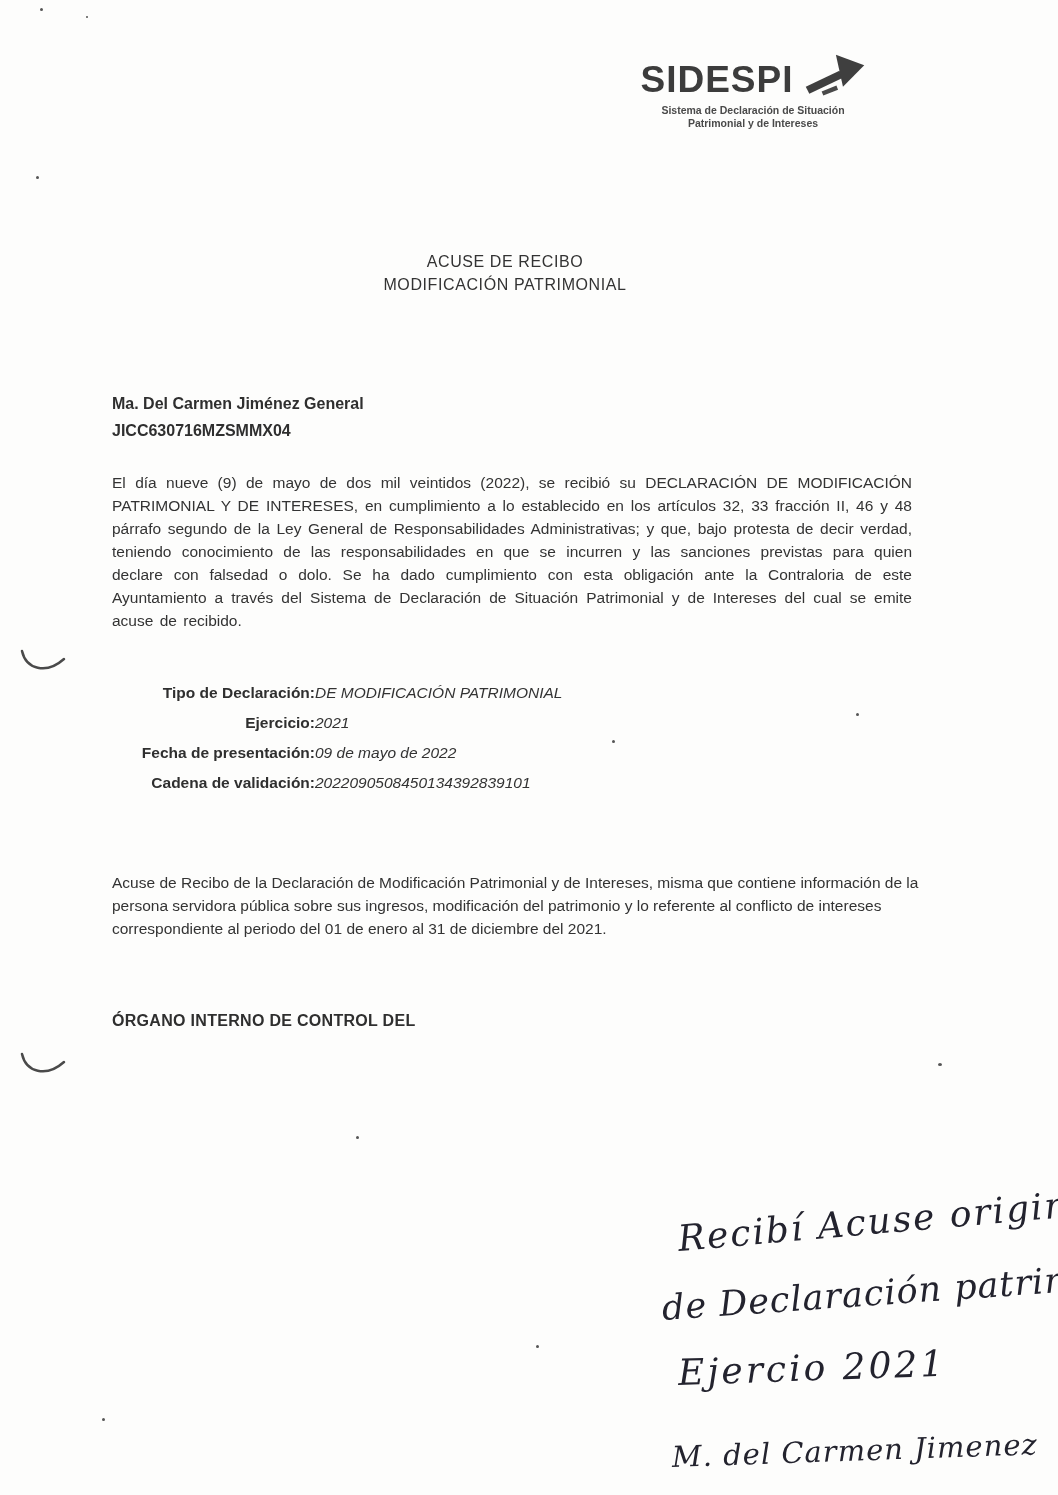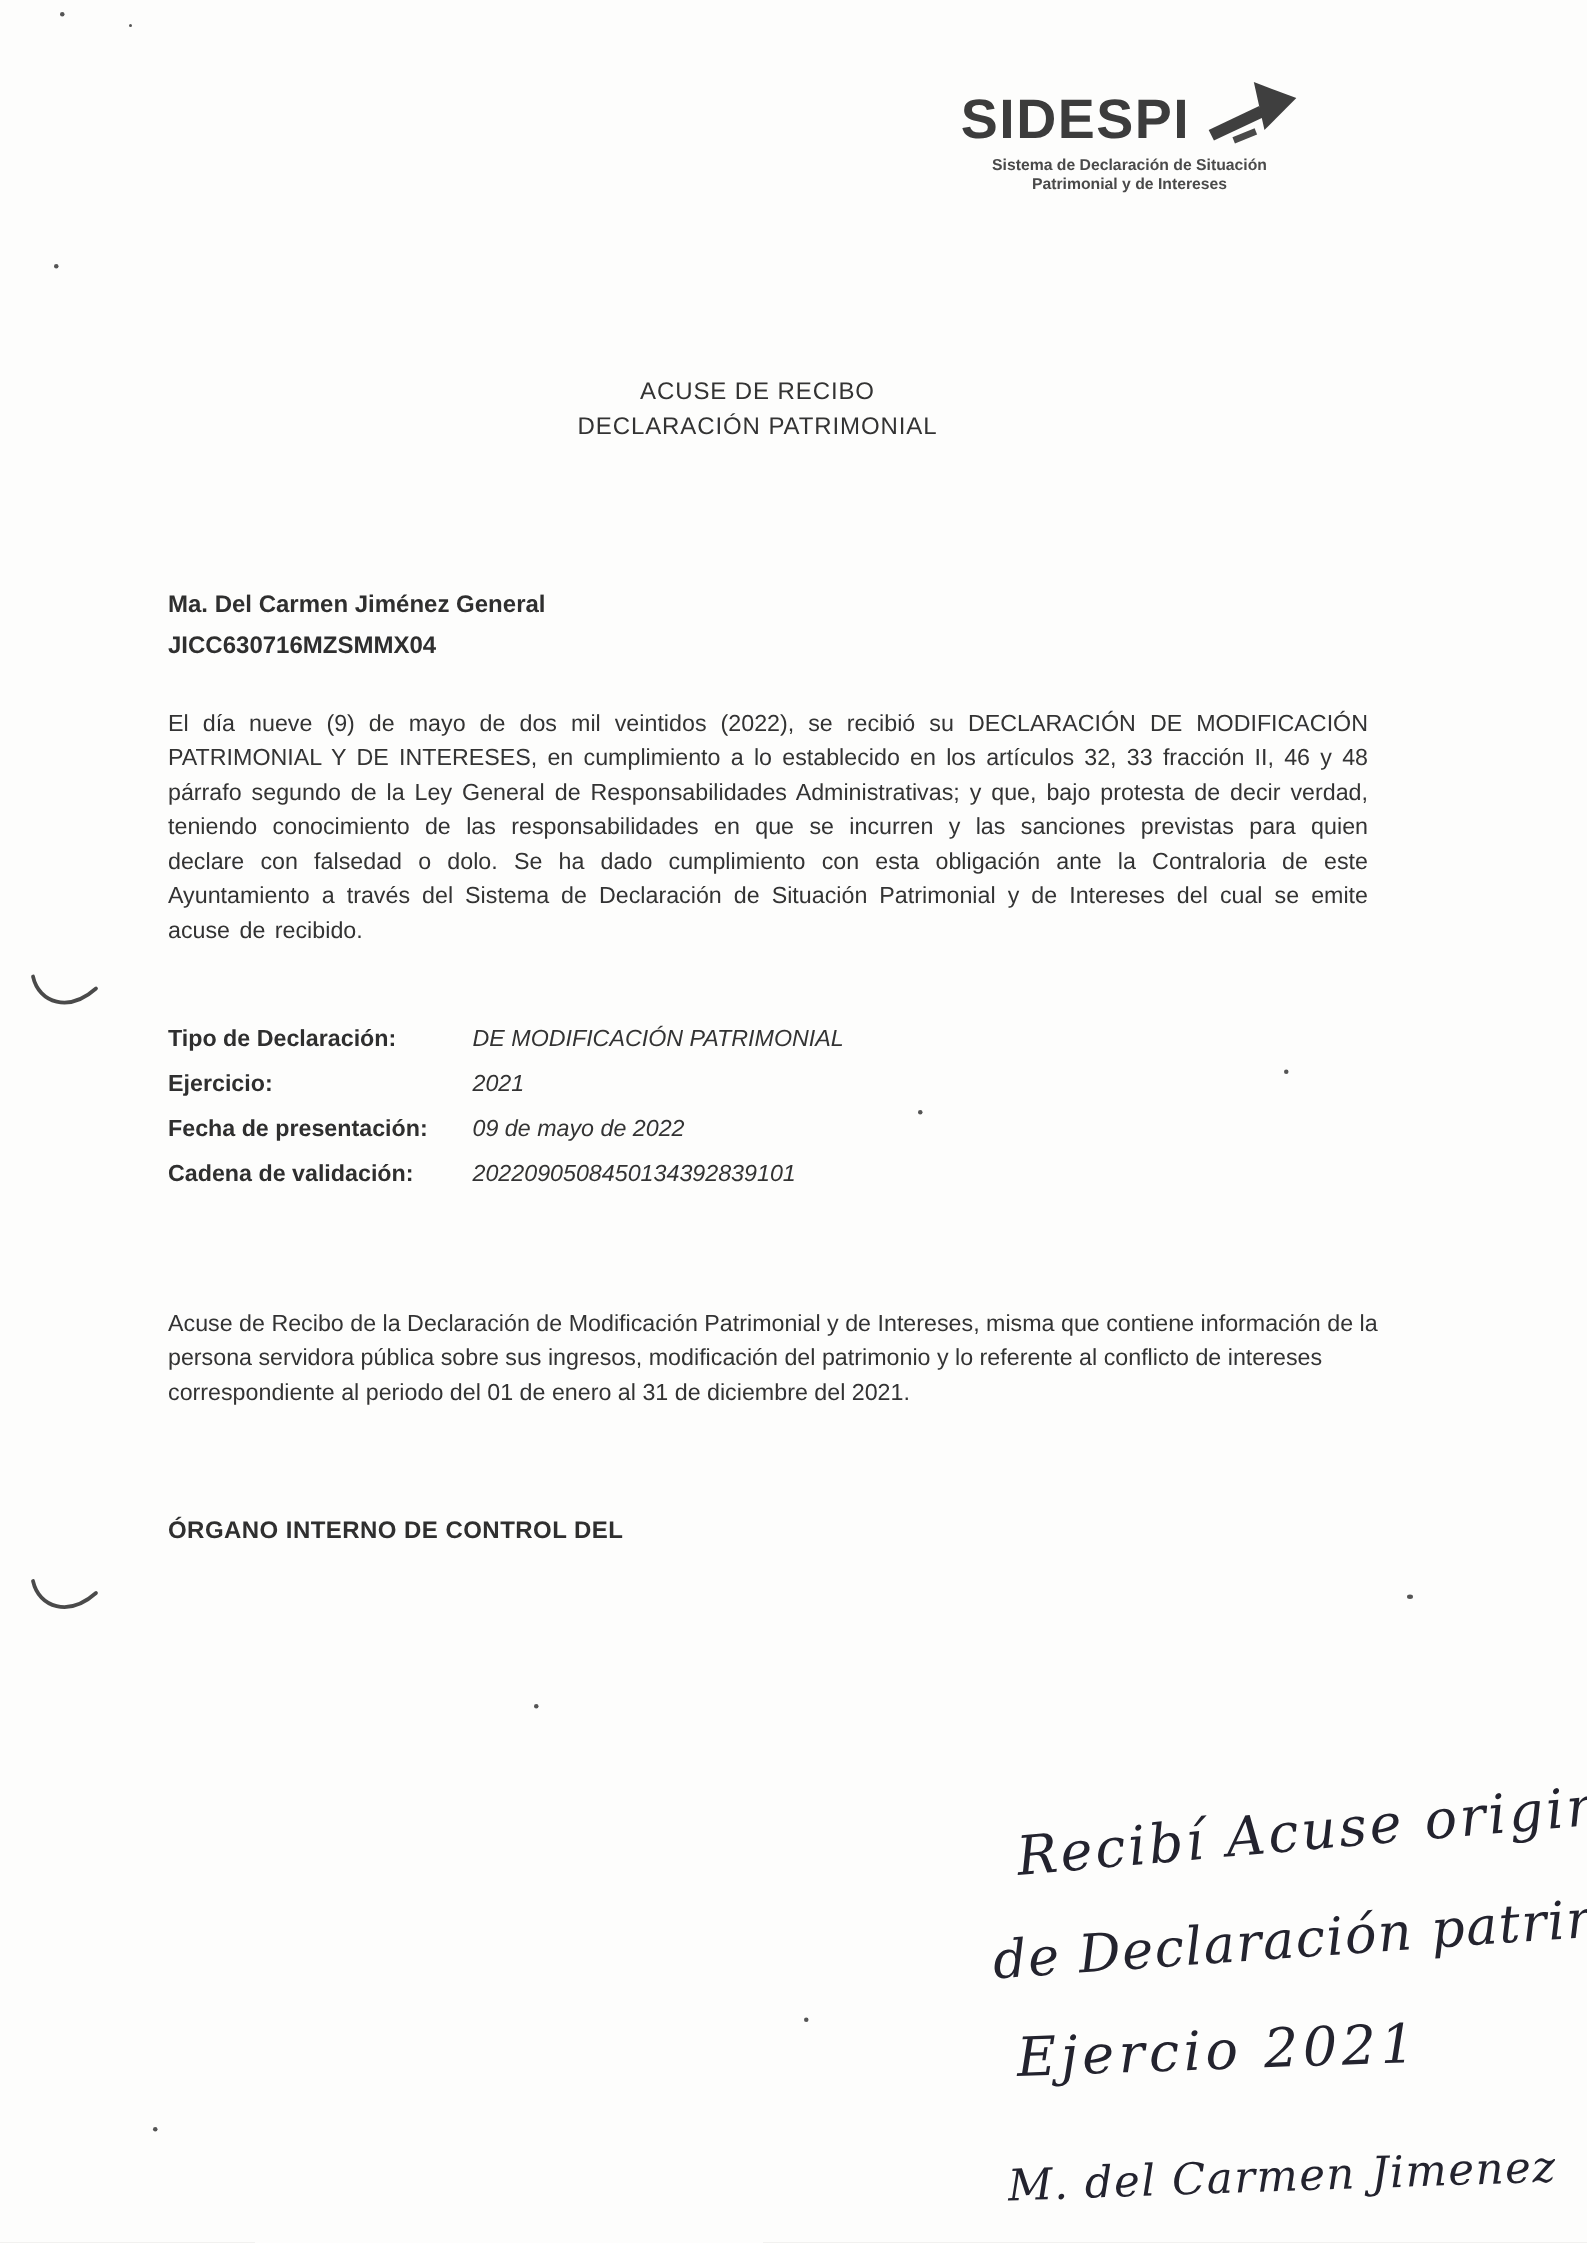--- a/index.html
+++ b/index.html
@@ -99,20 +99,21 @@
   }
   .field-row {
     display: flex;
     line-height: 30px;
   }
   .field-label {
     width: 203px;
     flex: 0 0 203px;
     font-weight: bold;
     color: #2f2f2f;
+    text-align: right;
   }
   .field-value {
     color: #333333;
     font-style: italic;
   }
 
   
   .acuse-par {
     position: absolute;
     left: 112px;
@@ -178,21 +179,21 @@
       </svg>
     </div>
     <div class="logo-sub">
       <div>Sistema de Declaración de Situación</div>
       <div>Patrimonial y de Intereses</div>
     </div>
   </div>
 
   <div class="doc-title">
     <div>ACUSE DE RECIBO</div>
-    <div>DECLARACIÓN PATRIMONIAL</div>
+    <div>MODIFICACIÓN PATRIMONIAL</div>
   </div>
 
   <div class="recipient">
     <div>Ma. Del Carmen Jiménez General</div>
     <div>JICC630716MZSMMX04</div>
   </div>
 
   <p class="body-par">El día nueve (9) de mayo de dos mil veintidos (2022), se recibió su DECLARACIÓN DE MODIFICACIÓN PATRIMONIAL Y DE INTERESES, en cumplimiento a lo establecido en los artículos 32, 33 fracción II, 46 y 48 párrafo segundo de la Ley General de Responsabilidades Administrativas; y que, bajo protesta de decir verdad, teniendo conocimiento de las responsabilidades en que se incurren y las sanciones previstas para quien declare con falsedad o dolo. Se ha dado cumplimiento con esta obligación ante la Contraloria de este Ayuntamiento a través del Sistema de Declaración de Situación Patrimonial y de Intereses del cual se emite acuse de recibido.</p>
 
   <div class="fields">

